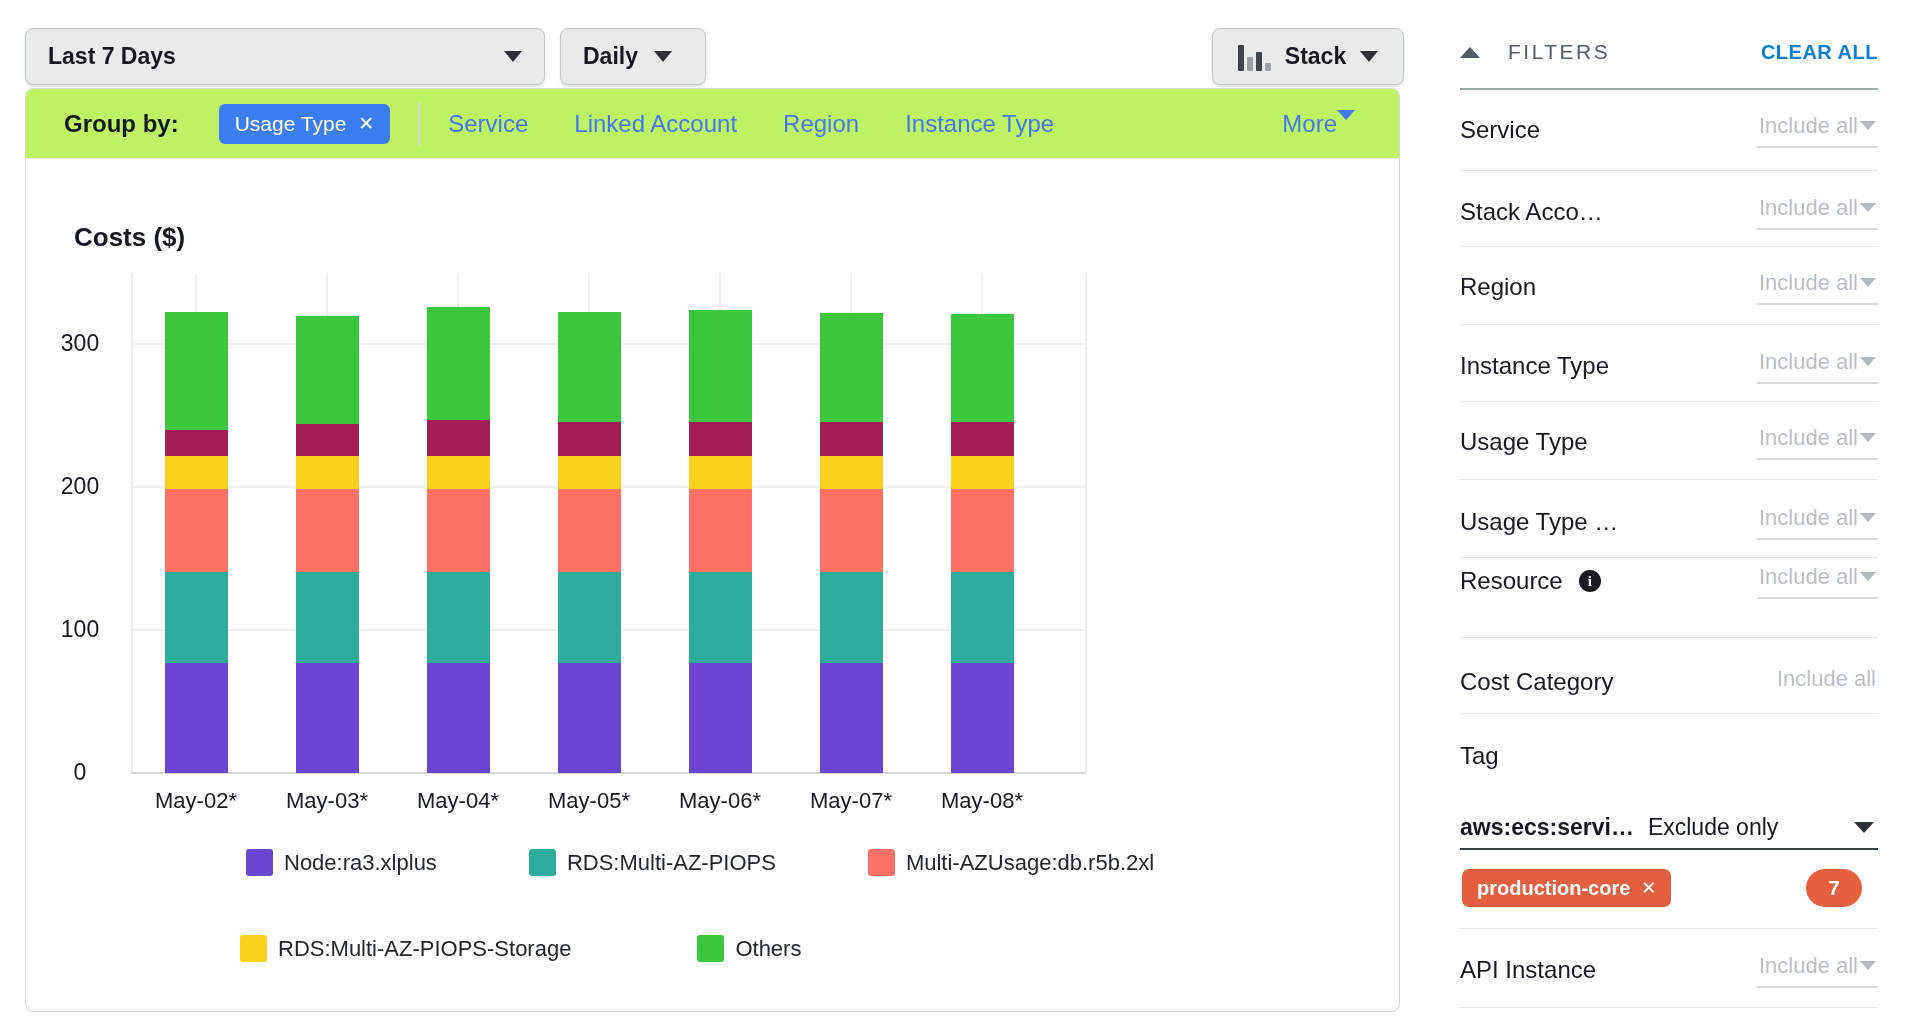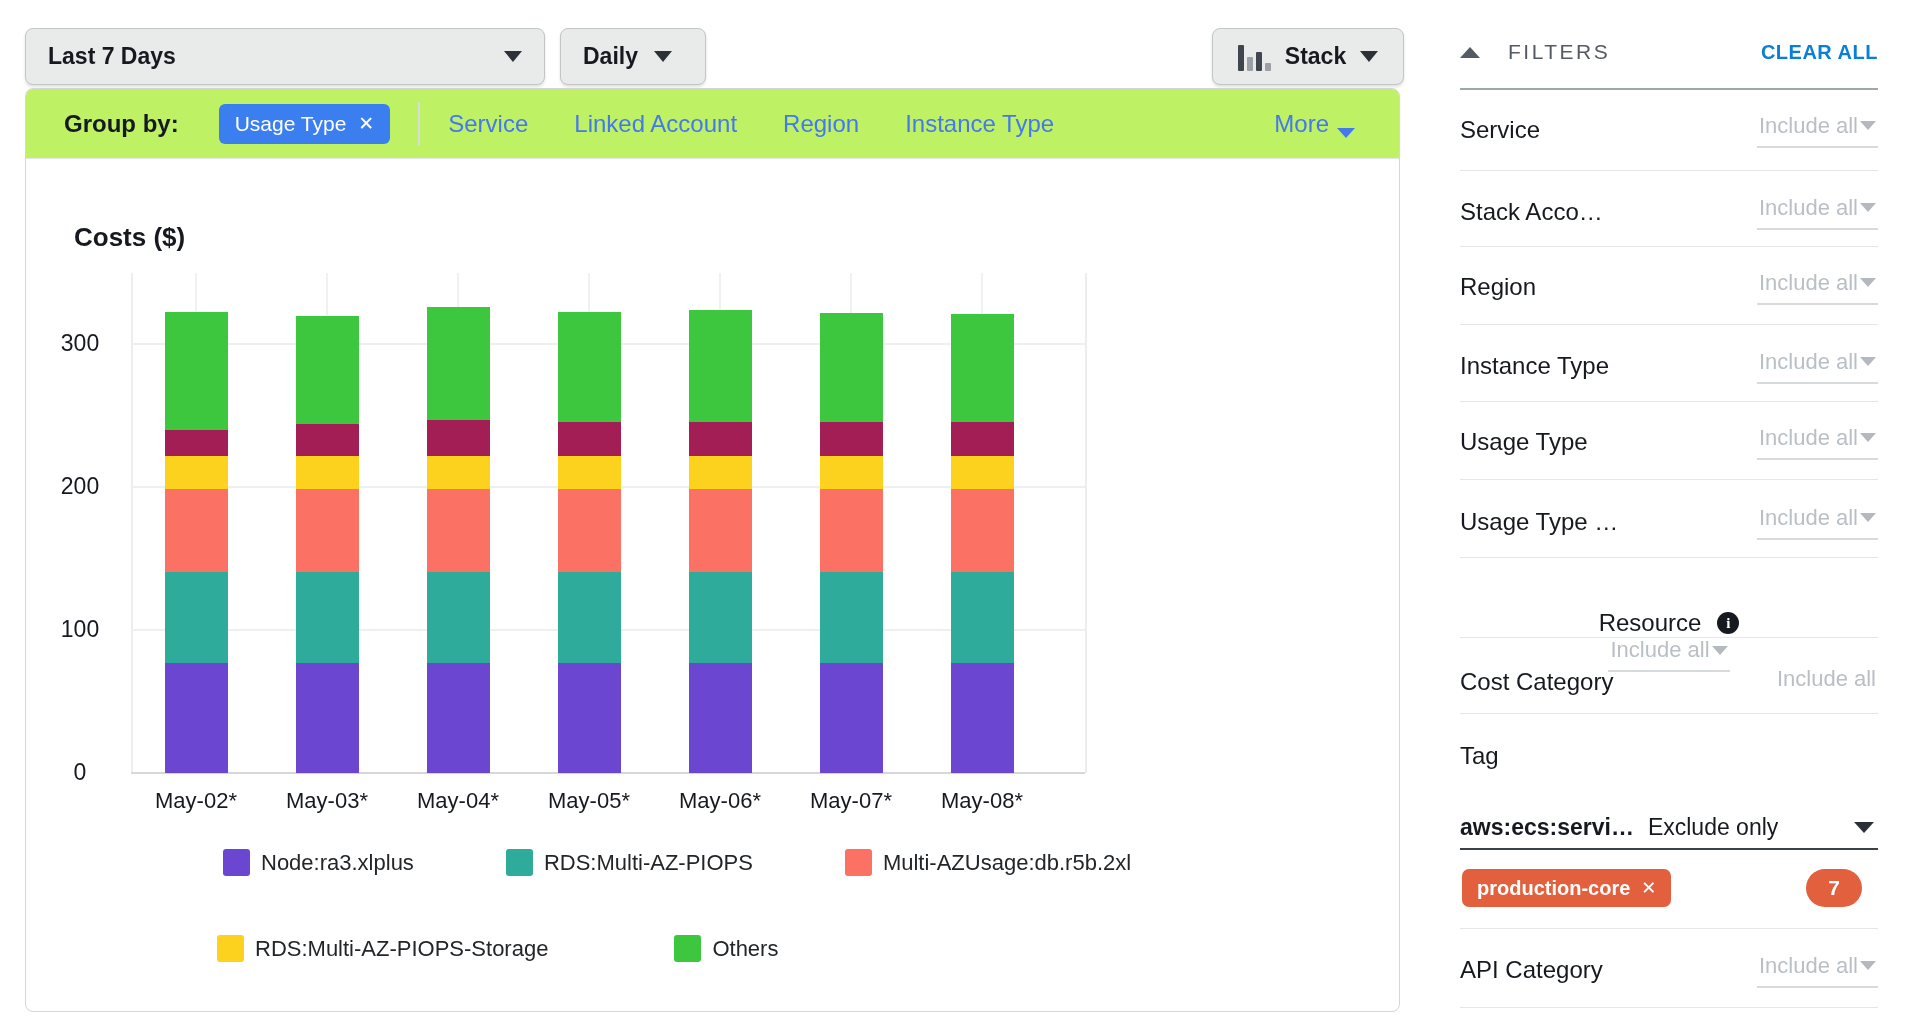--- a/index.html
+++ b/index.html
@@ -36,34 +36,34 @@
   .gb-label { font-size:24px; font-weight:bold; color:#16191f; }
   .gb-chip {
     margin-left:40px; height:40px; border-radius:6px;
     display:inline-flex; align-items:center; padding:0 16px; gap:12px;
     color:#fff; font-size:21px; font-weight:500; cursor:pointer;
   }
   .gb-chip .x { font-size:19px; font-weight:bold; }
   .gb-divider { width:2px; height:44px; background:#d9dcdc; margin:0 28px; }
   .gb-links { display:flex; align-items:center; gap:46px; }
   .gb-links span { font-size:24px; cursor:pointer; }
-  .gb-more { margin-left:auto; margin-right:44px; display:flex; align-items:flex-end; gap:8px; font-size:24px; cursor:pointer; }
+  .gb-more { margin-left:auto; margin-right:44px; display:flex; align-items:flex-start; gap:0; font-size:24px; cursor:pointer; }
   .tri-blue { width:0; height:0; border-left:9px solid transparent; border-right:9px solid transparent; border-top:10px solid #4478ef; }
 
   
   .chart-title { position:absolute; left:74px; top:222px; font-size:26px; font-weight:600; color:#16191f; }
   .gridline-h { position:absolute; height:2px; background:#eef0f0; }
   .gridline-h.baseline { background:#d4d8d8; }
   .gridline-v { position:absolute; width:2px; background:#f0f2f2; }
   .edge-v { position:absolute; width:2px; background:#eceeee; }
   .ytick { position:absolute; width:80px; text-align:center; font-size:23px; color:#16191f; }
   .xtick { position:absolute; width:140px; text-align:center; font-size:22px; color:#16191f; }
   .bar-seg { position:absolute; }
 
-  .legend-row { position:absolute; left:20px; width:1375px; display:flex; align-items:center; }
+  .legend-row { position:absolute; left:43px; width:1375px; display:flex; align-items:center; }
   .legend-row.r1 { top:849px; padding-left:203px; gap:92px; }
   .legend-row.r2 { top:935px; padding-left:197px; gap:126px; }
   .legend-item { display:flex; align-items:center; gap:11px; }
   .legend-item .sw { width:27px; height:27px; border-radius:3px; }
   .legend-item .lb { font-size:22px; color:#232629; }
 
   
   .filters { position:absolute; left:1460px; top:0; width:418px; height:1026px; }
   .f-header { position:absolute; left:0; top:34px; right:0; height:36px; display:flex; align-items:center; }
   .tri-up { width:0; height:0; border-left:10px solid transparent; border-right:10px solid transparent; border-bottom:11px solid #545b64; cursor:pointer; }
@@ -281,21 +281,21 @@
         </div>
         <div class="f-divider" style="top: 479px;"></div>
         <div class="f-row" style="top: 498px;">
           <span class="f-label">Usage Type …</span>
           <span class="inc">
             <span class="txt">Include all</span>
             <span class="tri-sm"></span>
           </span>
         </div>
         <div class="f-divider" style="top: 557px;"></div>
-        <div class="f-row" style="top: 609px; flex-direction: column;">
+        <div class="f-row" style="top: 557px;">
           <span class="f-label">Resource<span class="info-icon">i</span></span>
           <span class="inc">
             <span class="txt">Include all</span>
             <span class="tri-sm"></span>
           </span>
         </div>
         <div class="f-divider" style="top: 637px;"></div>
         <div class="f-row" style="top: 658px;">
           <span class="f-label">Cost Category</span>
           <span class="inc noline">
@@ -315,21 +315,21 @@
       <span class="tri-dark"></span>
     </div>
     <span class="tag-chip" id="tag-chip" style="background: rgb(226, 96, 62);">
       <span>production-core</span>
       <span class="x">✕</span>
     </span>
     <span class="tag-badge" id="tag-badge" style="background: rgb(226, 96, 62);">7</span>
     <div class="f-divider" style="top:928px"></div>
 
     <div class="f-row" style="top:946px">
-      <span class="f-label">API Category</span>
+      <span class="f-label">API Instance</span>
       <span class="inc">
         <span class="txt">Include all</span>
         <span class="tri-sm"></span>
       </span>
     </div>
     <div class="f-divider" style="top:1007px"></div>
   </aside>
 </div>
 
 </body></html>

